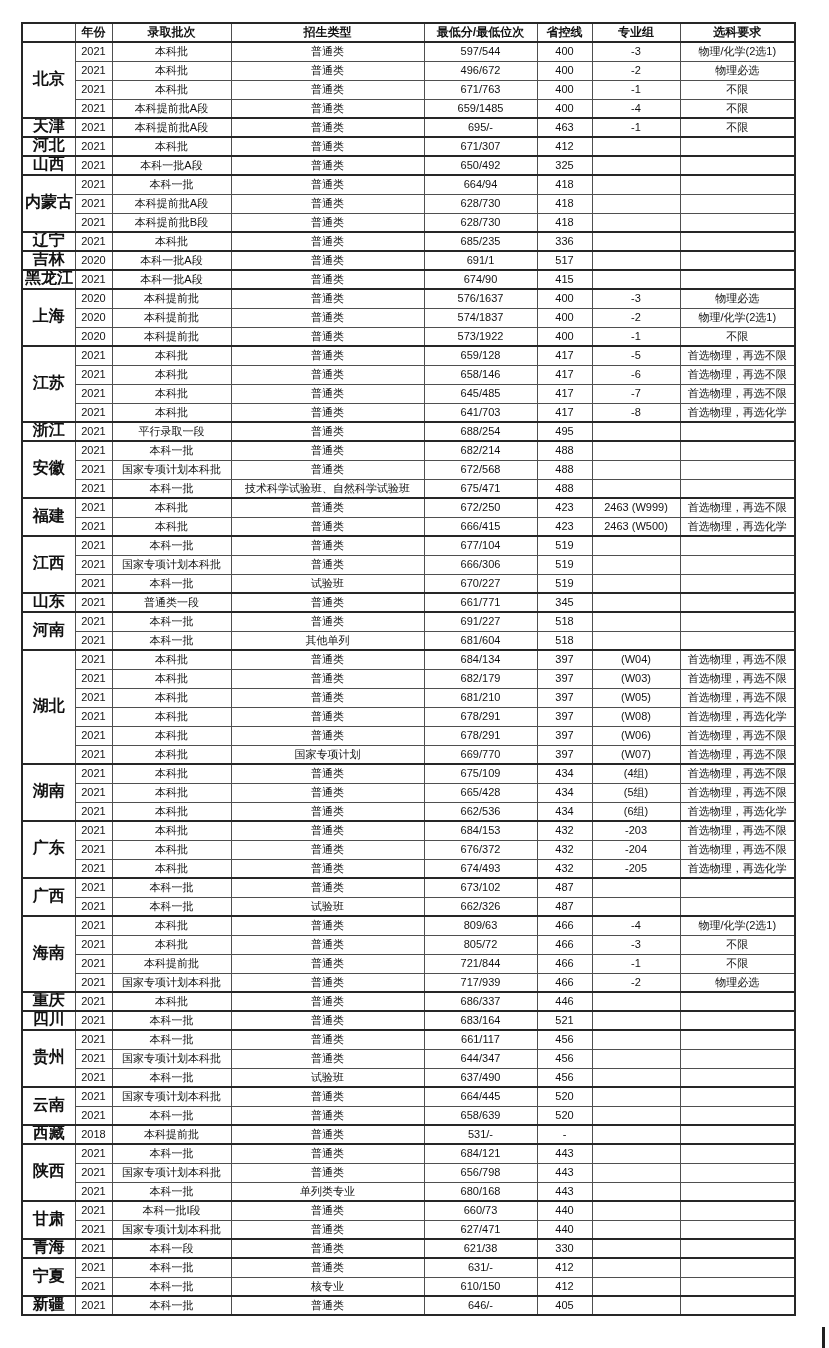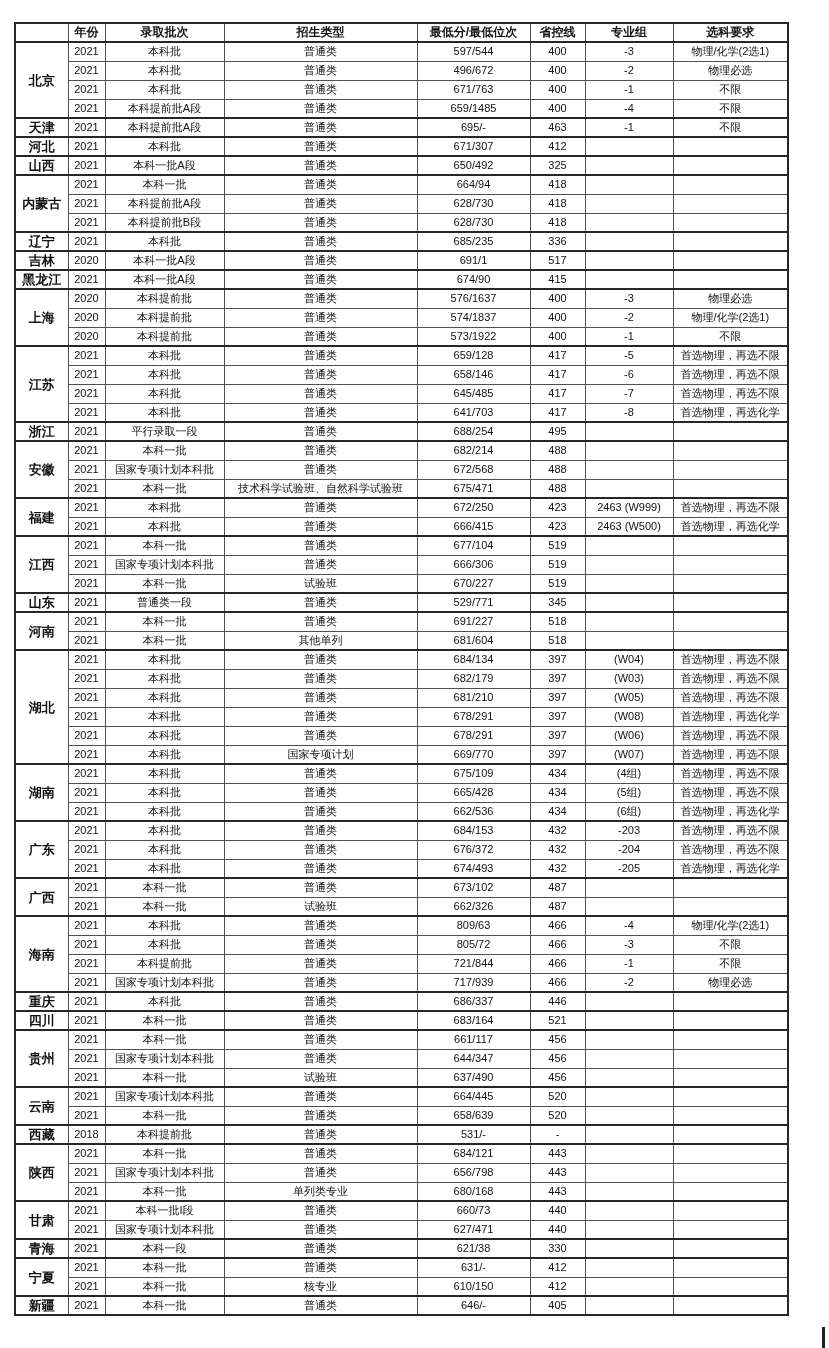--- a/index.html
+++ b/index.html
@@ -13,21 +13,21 @@
   body{
     width:829px;height:1348px;
     background:var(--bg);
     font-family:"Liberation Sans","DejaVu Sans",sans-serif;
     color:var(--text);
     overflow:hidden;
     position:relative;
   }
   .page{position:relative;width:829px;height:1348px;}
   table.score-table{
-    position:absolute;left:14px;top:22px;
+    position:absolute;left:21px;top:22px;
     border-collapse:collapse;
     table-layout:fixed;
     width:773px;
     border:2px solid var(--border-thick);
     padding-left:24px;
   }
   .score-table th,.score-table td{
     border:1px solid var(--border-thin);
     height:19px;
     line-height:13px;
@@ -40,21 +40,22 @@
     overflow:hidden;
     color:var(--text);
   }
   .score-table thead th{
     font-weight:bold;
     font-size:12px;
     border-bottom:2px solid var(--border-thick);
   }
   .score-table td.province{
     font-weight:bold;
-    font-size:13px;
+    font-size:16px;
+    font-family:Liberation Mono, monospace;
   }
   .score-table tr.group-start td{
     border-top:2px solid var(--border-thick);
   }
   .scroll-fragment{
     position:absolute;
     left:822px;top:1327px;
     width:3px;height:21px;
     background:#1f1f1f;
   }
@@ -360,21 +361,21 @@
           <td>670/227</td>
           <td>519</td>
           <td></td>
           <td></td>
         </tr>
         <tr class="group-start">
           <td class="province" rowspan="1">山东</td>
           <td>2021</td>
           <td>普通类一段</td>
           <td>普通类</td>
-          <td>529/771</td>
+          <td>661/771</td>
           <td>345</td>
           <td></td>
           <td></td>
         </tr>
         <tr class="group-start">
           <td class="province" rowspan="2">河南</td>
           <td>2021</td>
           <td>本科一批</td>
           <td>普通类</td>
           <td>691/227</td>

